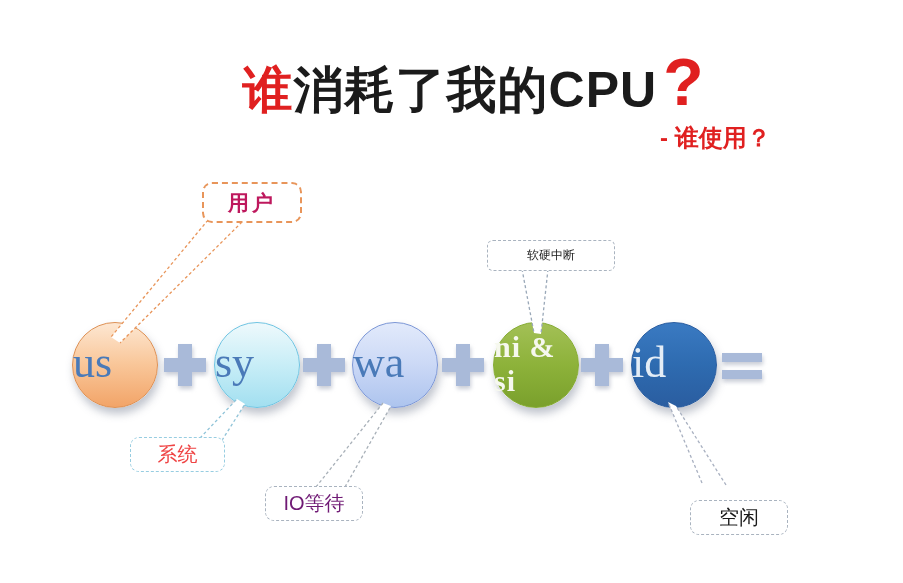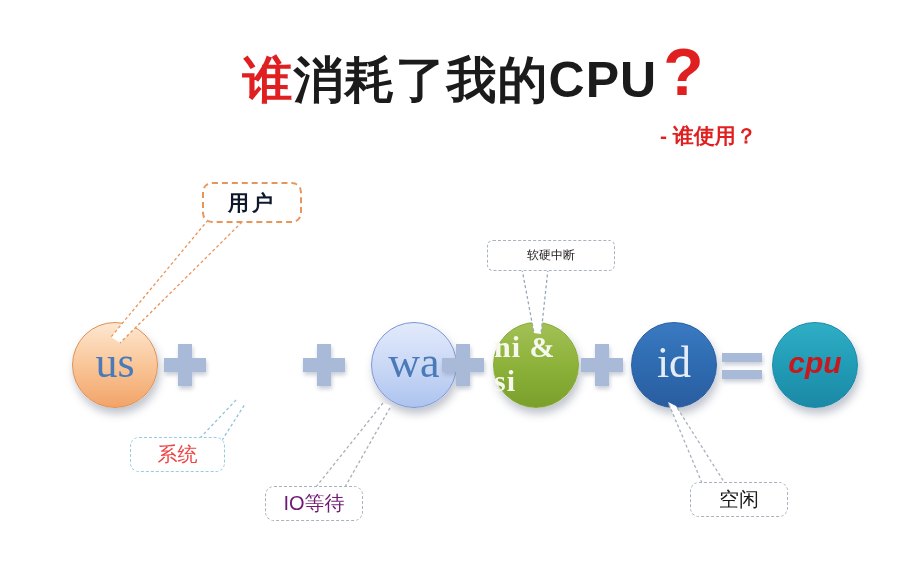--- a/index.html
+++ b/index.html
@@ -2,44 +2,44 @@
 <html><head>
 <meta charset="utf-8">
 <style>
   html,body{margin:0;padding:0;background:#fff;}
   .canvas{
     position:relative;width:903px;height:583px;background:#ffffff;overflow:hidden;
     font-family:"Liberation Sans",sans-serif;
   }
   
   .title{
-    position:absolute;top:38px;left:0;right:0;text-align:center;padding-left:44px;
+    position:absolute;top:48px;left:0;right:0;text-align:center;padding-left:44px;
     font-weight:bold;font-size:50px;letter-spacing:1px;color:#1b1b1b;line-height:1.1;
     white-space:nowrap;
   }
   .t-red{color:#e02020;}
   .t-q{
     display:inline-block;color:#e02020;font-size:66px;font-weight:bold;
     transform:translateY(-2px);margin-left:6px;
   }
   .subtitle{
-    position:absolute;left:660px;top:122px;color:#e02020;font-size:21px;font-weight:600;
+    position:absolute;left:660px;top:122px;color:#e02020;font-size:24px;font-weight:600;
     white-space:nowrap;
   }
   
   .node{
     position:absolute;width:84px;height:84px;border-radius:50%;
-    display:flex;align-items:center;justify-content:center;
+    display:flex;align-items:center;
     box-shadow:2px 6px 9px rgba(115,125,145,.45);
     font-family:"Liberation Serif",serif;
   }
   .node .node-label{transform:translateY(-3px);}
   .node-us {left:72px; top:322px;background:linear-gradient(180deg,#fde7d2 0%,#f9c79a 48%,#f2a468 100%);border:1px solid #dd9054;}
   .node-sy {left:214px;top:322px;background:linear-gradient(180deg,#eef9fc 0%,#c9eef7 48%,#a2dff0 100%);border:1px solid #6fc4e2;}
-  .node-wa {left:371px;top:322px;background:linear-gradient(180deg,#e2eafb 0%,#ccd9f6 48%,#adc4ee 100%);border:1px solid #7b96d6;}
+  .node-wa {left:352px;top:322px;background:linear-gradient(180deg,#e2eafb 0%,#ccd9f6 48%,#adc4ee 100%);border:1px solid #7b96d6;}
   .node-nisi{left:493px;top:322px;background:linear-gradient(180deg,#a3c056 0%,#8db23a 50%,#7aa02c 100%);border:1px solid #86ac34;}
   .node-id {left:631px;top:322px;background:linear-gradient(180deg,#3a7ac2 0%,#2e6bb0 50%,#2a5da0 100%);border:1px solid #2a5da0;}
   .node-cpu{left:772px;top:322px;background:linear-gradient(180deg,#30aec6 0%,#219cb6 50%,#1b89a6 100%);border:1px solid #1b89a6;}
   .node-us .node-label,.node-sy .node-label,.node-wa .node-label{font-size:44px;color:#4a7ab8;}
   .node-id .node-label{font-size:44px;color:#e4edf6;}
   .node-nisi .node-label{font-size:30px;font-weight:bold;color:#f6f8ee;letter-spacing:1px;transform:translateY(-1px);}
   .node-cpu .node-label{
     font-family:"Liberation Sans",sans-serif;font-size:30px;font-weight:bold;font-style:italic;
     color:#c5191f;transform:translateY(-2px);
   }
@@ -54,64 +54,64 @@
   .equals{position:absolute;left:722px;top:353px;width:40px;height:26px;filter:drop-shadow(1px 3px 2px rgba(120,130,155,.4));}
   .equals::before{content:"";position:absolute;left:0;top:0;width:40px;height:9px;background:#a9bad9;}
   .equals::after {content:"";position:absolute;left:0;bottom:0;width:40px;height:9px;background:#a9bad9;}
   
   .callout{
     position:absolute;display:flex;align-items:center;justify-content:center;
     background:#fff;white-space:nowrap;box-sizing:border-box;
   }
   .co-user{
     left:202px;top:182px;width:100px;height:41px;border:2px dashed #e8955a;border-radius:10px;
-    color:#0f172a;font-weight:bold;font-size:21px;letter-spacing:3px;
+    color:#be185d;font-weight:bold;font-size:21px;letter-spacing:3px;
   }
   .co-sys{
     left:130px;top:437px;width:95px;height:35px;border:1.5px dashed #97cde1;border-radius:9px;
     color:#ef4444;font-size:20px;
   }
   .co-io{
     left:265px;top:486px;width:98px;height:35px;border:1.5px dashed #a9b3bf;border-radius:9px;
     color:#701a75;font-size:20px;
   }
   .co-int{
     left:487px;top:240px;width:128px;height:31px;border:1.5px dashed #a9b3bf;border-radius:6px;
     color:#1a1a1a;font-size:12px;
   }
   .co-idle{
-    left:690px;top:482px;width:98px;height:35px;border:1.5px dashed #a9b3bf;border-radius:9px;
+    left:690px;top:500px;width:98px;height:35px;border:1.5px dashed #a9b3bf;border-radius:9px;
     color:#1a1a1a;font-size:20px;
   }
   .connectors{position:absolute;left:0;top:0;width:903px;height:583px;pointer-events:none;}
 </style>
 </head>
 <body>
 
 <div class="canvas">
 
   <div class="title">
     <span class="t-red">谁</span><span>消耗了我的CPU</span><span class="t-q">?</span>
   </div>
   <div class="subtitle">- 谁使用？</div>
 
   <div class="node node-us">
     <span class="node-label">us</span>
   </div>
+  <div class="node node-sy">
+    <span class="node-label">sy</span>
+  </div>
   <div class="node node-wa">
     <span class="node-label">wa</span>
   </div>
   <div class="node node-nisi">
     <span class="node-label">ni &amp; si</span>
   </div>
   <div class="node node-id">
     <span class="node-label">id</span>
-  </div>
-  <div class="node node-cpu">
-    <span class="node-label">cpu</span>
   </div>
 
   <div class="plus plus-1"></div>
   <div class="plus plus-2"></div>
   <div class="plus plus-3"></div>
   <div class="plus plus-4"></div>
   <div class="equals"></div>
 
   <svg class="connectors" viewBox="0 0 903 583">
 

